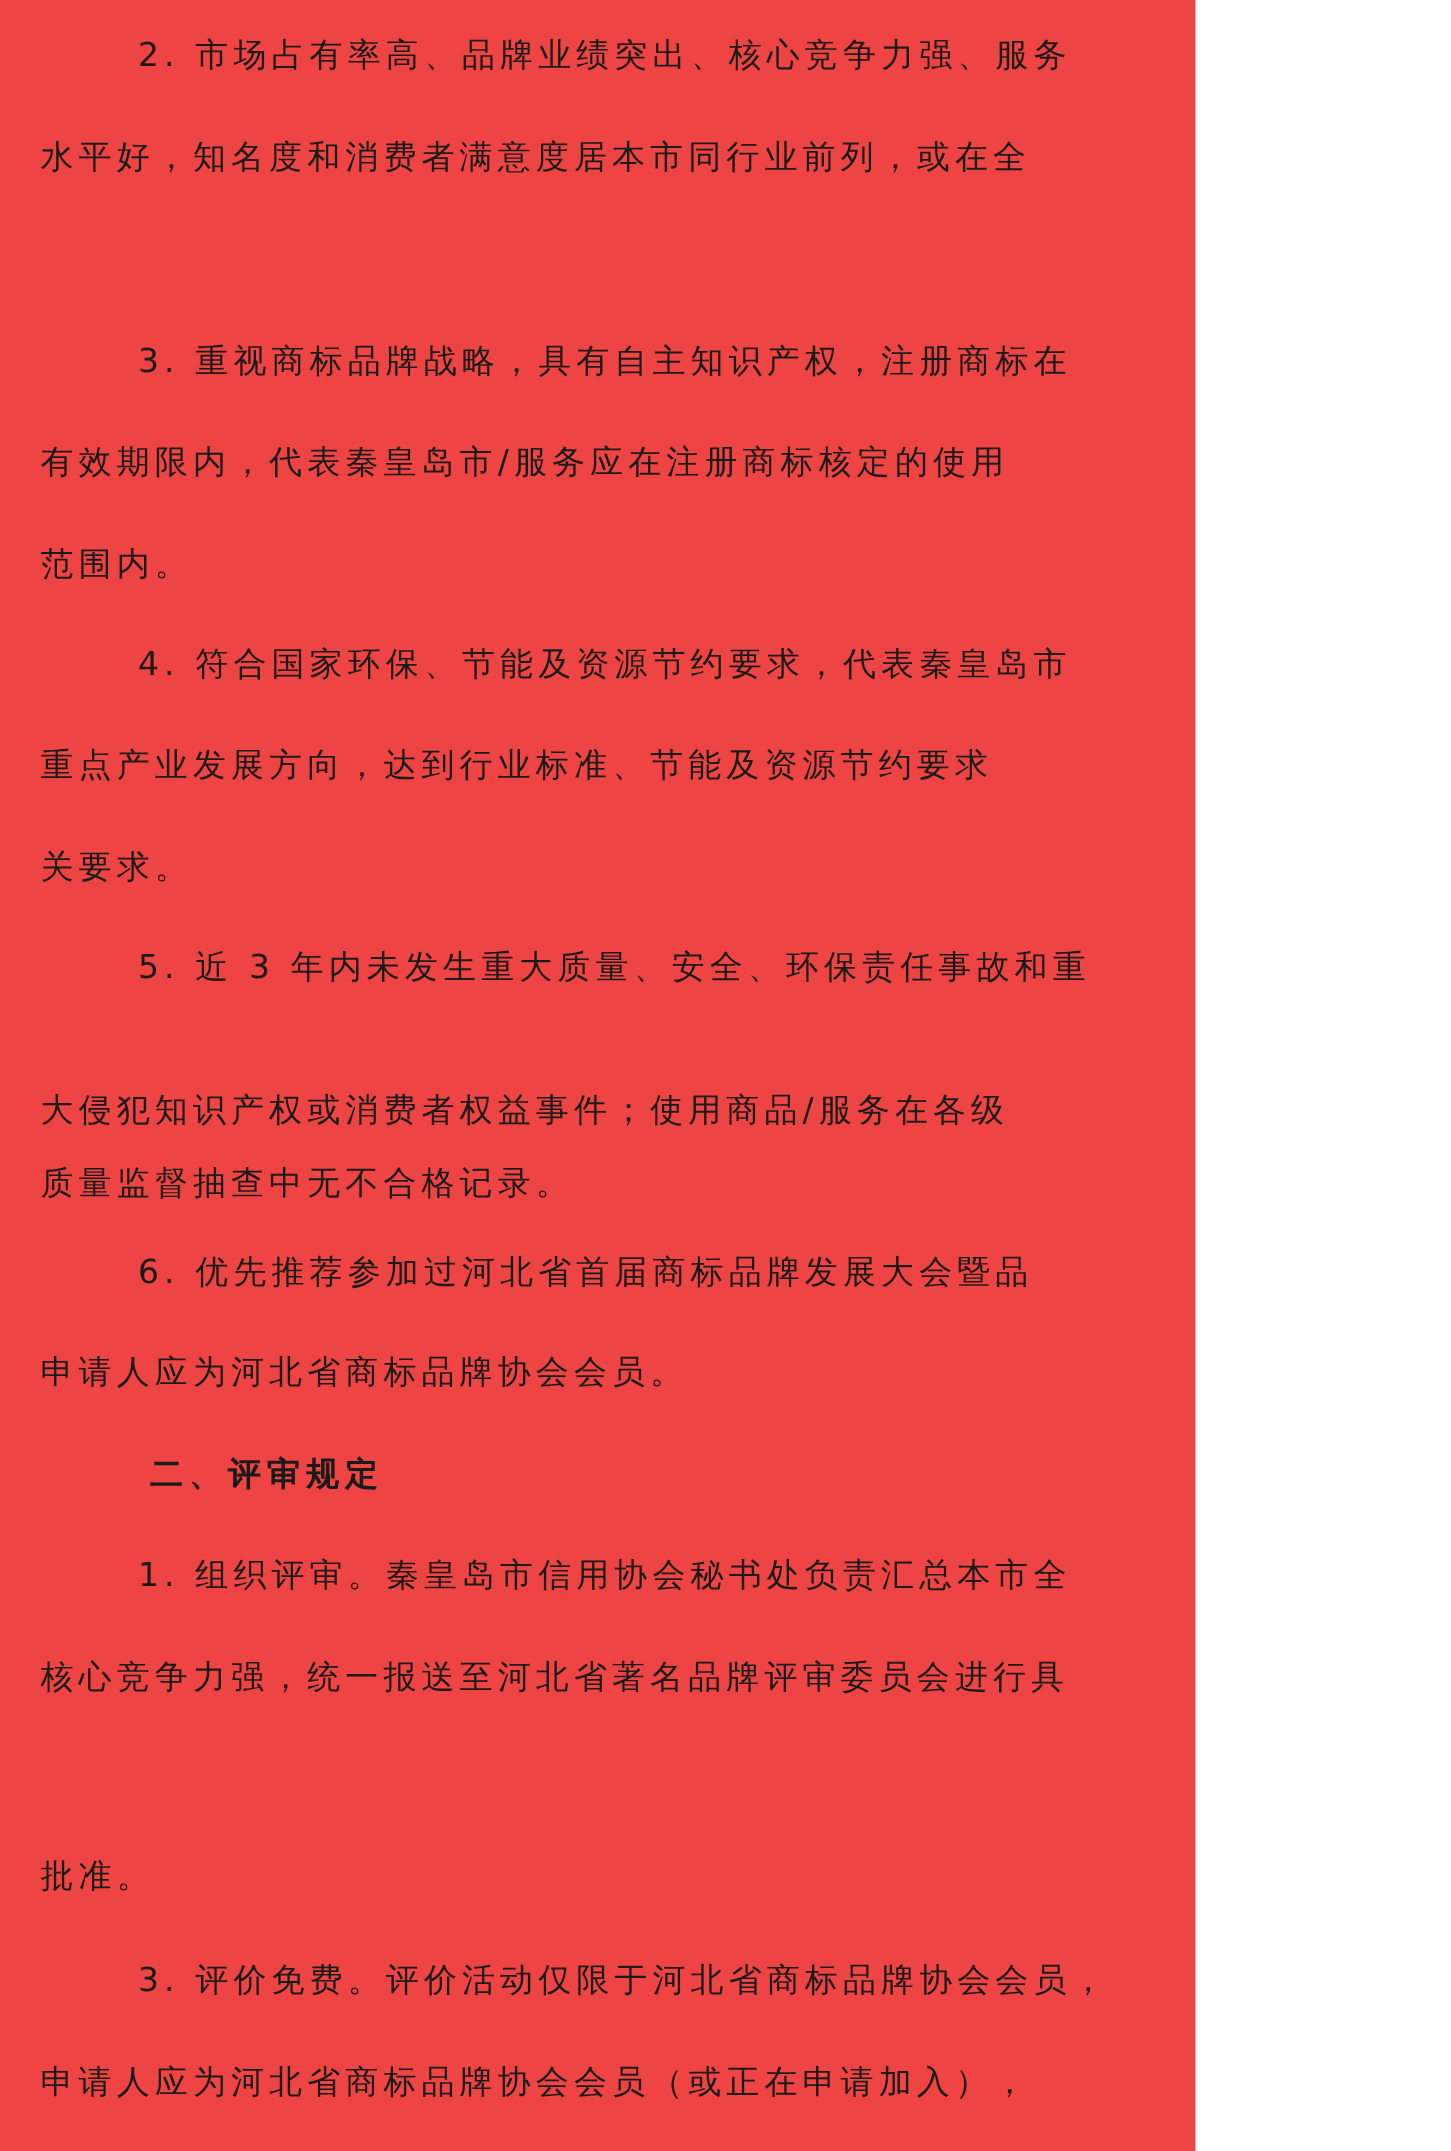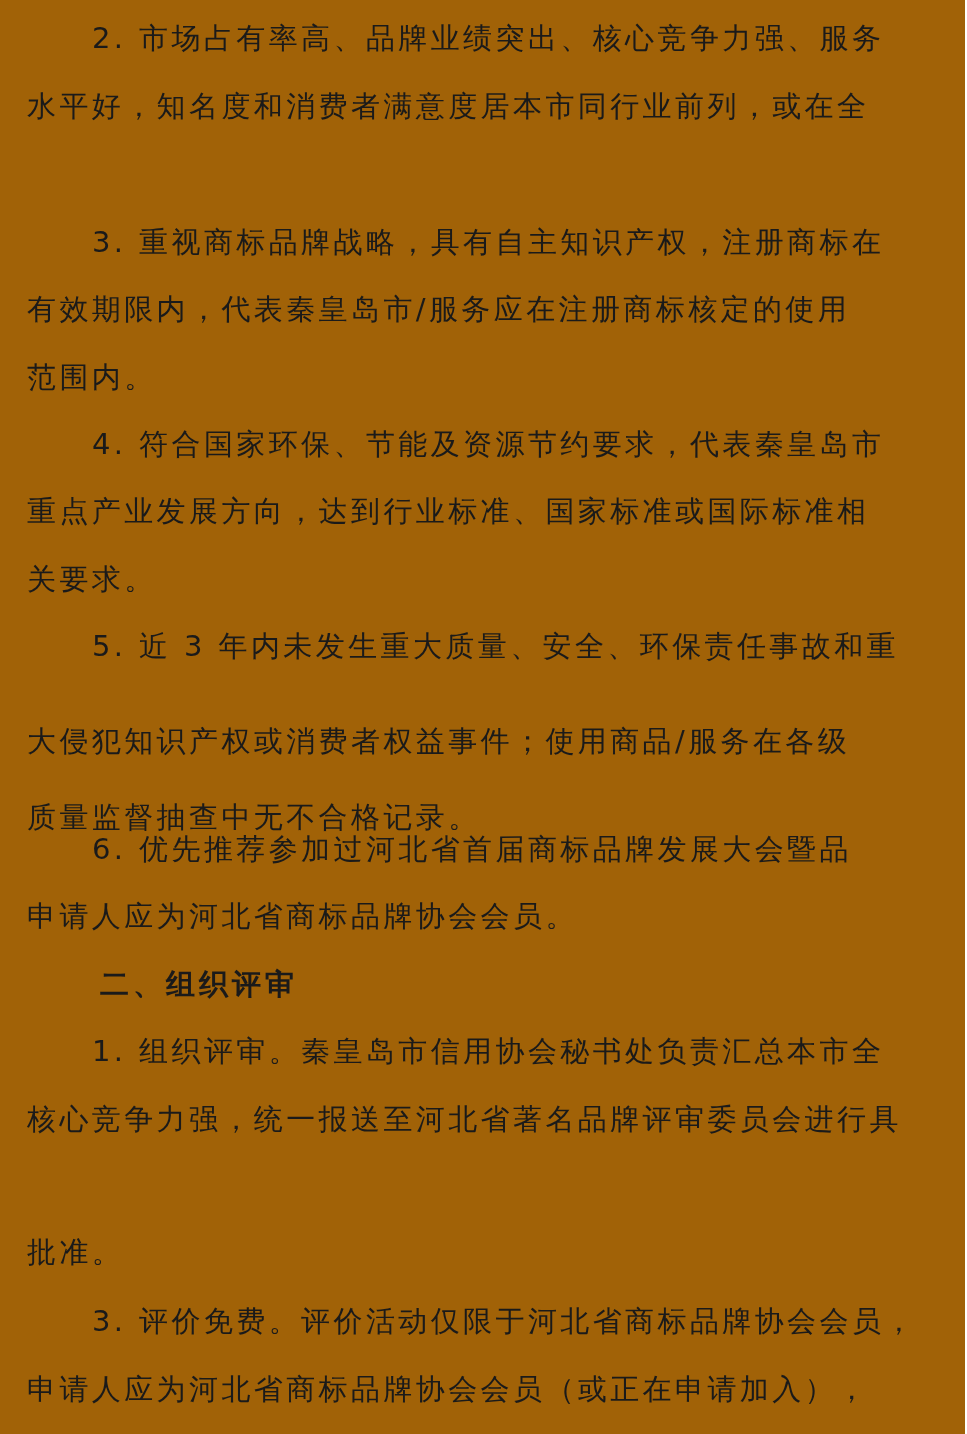--- a/index.html
+++ b/index.html
@@ -1,22 +1,22 @@
 <!DOCTYPE html>
 <html><head>
 <meta charset="utf-8">
 <style>
   html, body { margin: 0; padding: 0; background: #ffffff; }
   body { width: 967px; height: 1434px; overflow: hidden; position: relative; }
   .page {
-    position: absolute; left: 0; top: 0; width: 965px; height: 1434px;
-    background: #a16207;
+    position: absolute; left: 0; top: 0; width: 797px; height: 1434px;
+    background: #ef4444;
     color: #1a1a1a;
     font-family: "DejaVu Sans", sans-serif;
-    font-size: 29px;
+    font-size: 22px;
     letter-spacing: 3.4px;
   }
   .line {
     position: absolute;
     left: 27px;
     white-space: nowrap;
     line-height: 40px;
     height: 40px;
   }
   .indent { left: 92px; }
@@ -28,31 +28,31 @@
 <div class="page">
 
   <div class="line indent" style="top:18px">2. 市场占有率高、品牌业绩突出、核心竞争力强、服务</div>
   <div class="line" style="top:86px">水平好，知名度和消费者满意度居本市同行业前列，或在全</div>
 
   <div class="line indent" style="top:222px">3. 重视商标品牌战略，具有自主知识产权，注册商标在</div>
   <div class="line" style="top:289px">有效期限内，代表秦皇岛市/服务应在注册商标核定的使用</div>
   <div class="line" style="top:357px">范围内。</div>
 
   <div class="line indent" style="top:424px">4. 符合国家环保、节能及资源节约要求，代表秦皇岛市</div>
-  <div class="line" style="top:491px">重点产业发展方向，达到行业标准、国家标准或国际标准相</div>
+  <div class="line" style="top:491px">重点产业发展方向，达到行业标准、节能及资源节约要求</div>
   <div class="line" style="top:559px">关要求。</div>
 
   <div class="line indent" style="top:626px">5. 近 3 年内未发生重大质量、安全、环保责任事故和重</div>
   <div class="line" style="top:721px">大侵犯知识产权或消费者权益事件；使用商品/服务在各级</div>
-  <div class="line" style="top:797px">质量监督抽查中无不合格记录。</div>
+  <div class="line" style="top:770px">质量监督抽查中无不合格记录。</div>
 
   <div class="line indent" style="top:829px">6. 优先推荐参加过河北省首届商标品牌发展大会暨品</div>
   <div class="line" style="top:896px">申请人应为河北省商标品牌协会会员。</div>
 
-  <div class="line heading" style="top:964px">二、组织评审</div>
+  <div class="line heading" style="top:964px">二、评审规定</div>
 
   <div class="line indent" style="top:1031px">1. 组织评审。秦皇岛市信用协会秘书处负责汇总本市全</div>
   <div class="line" style="top:1099px">核心竞争力强，统一报送至河北省著名品牌评审委员会进行具</div>
   <div class="line" style="top:1232px">批准。</div>
 
   <div class="line indent" style="top:1301px">3. 评价免费。评价活动仅限于河北省商标品牌协会会员，</div>
   <div class="line" style="top:1369px">申请人应为河北省商标品牌协会会员（或正在申请加入），</div>
 
 </div>
 

